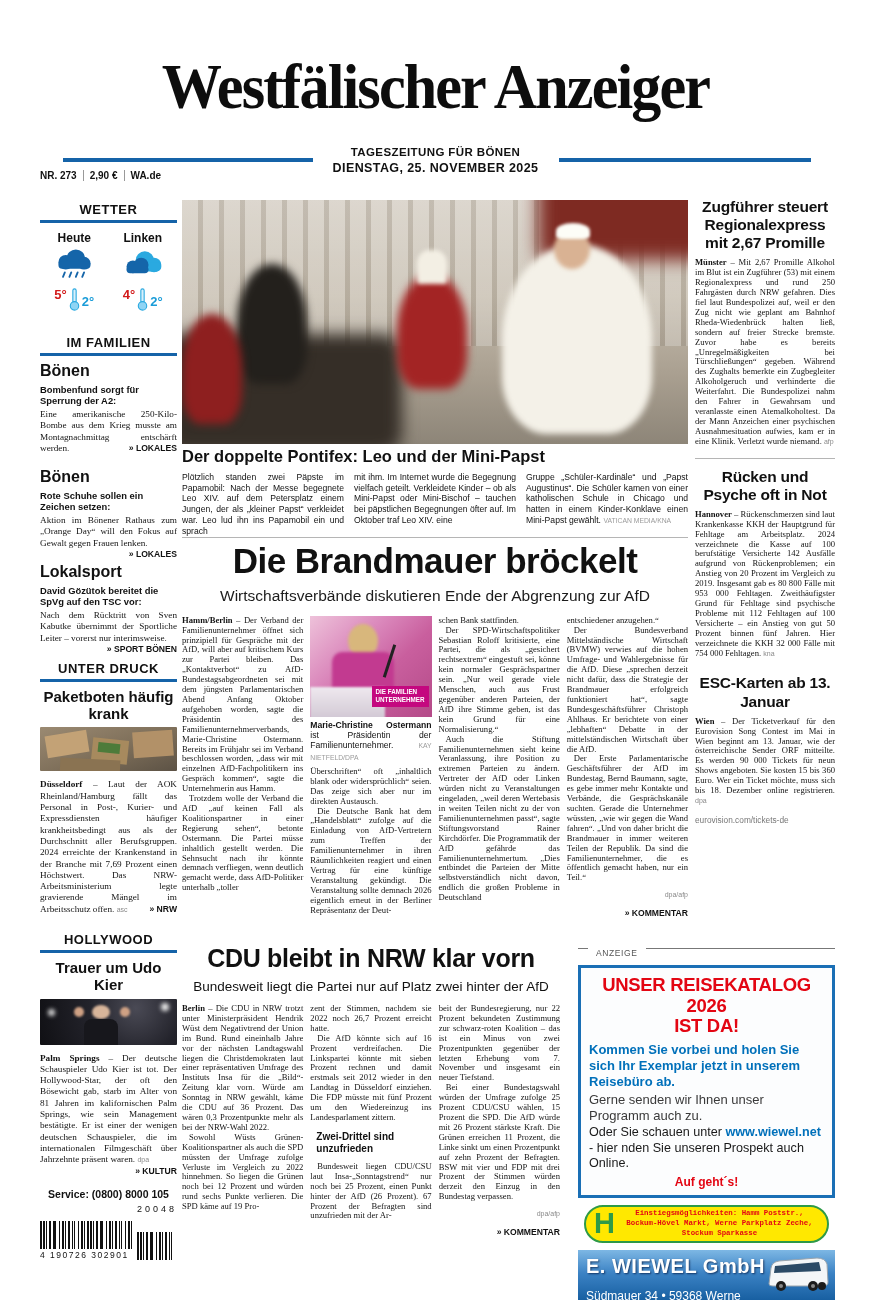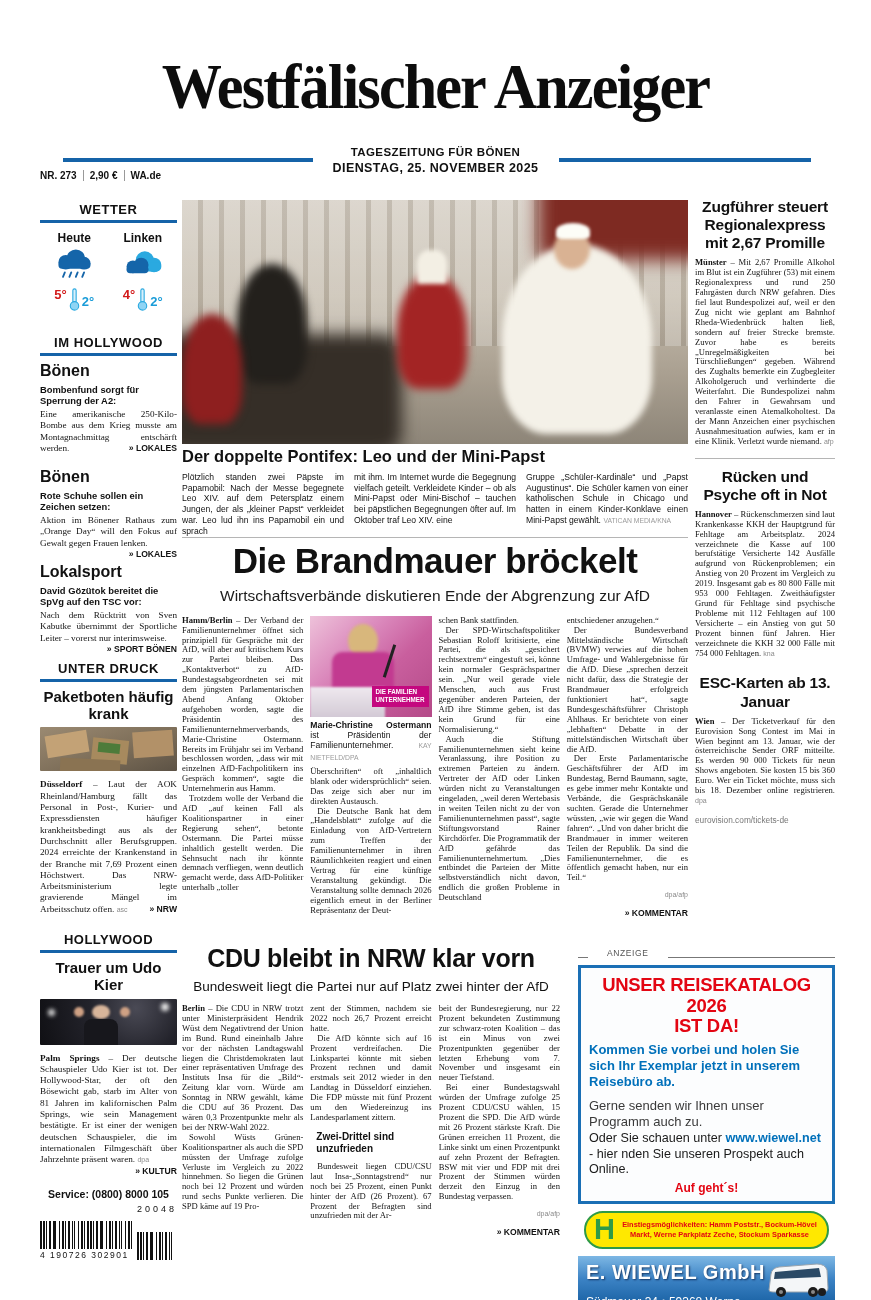--- a/index.html
+++ b/index.html
@@ -107,35 +107,35 @@
   .cdu-art { position:absolute; left:182px; top:944px; width:378px; }
   .h-cdu { font-size:25px; font-weight:bold; text-align:center; letter-spacing:-.3px; }
   .h-cdu-sub { font-size:13.5px; text-align:center; margin-top:6px; }
   .cdu-cols { display:flex; gap:7px; margin-top:10px; }
   .cdu-col { flex:1; min-width:0; }
   .subhead2 { font-family:"Liberation Sans", sans-serif; font-size:10px; font-weight:bold;
               line-height:1.25; margin:8px 0 6px 6px; text-align:left; }
 
   
   .adarea { position:absolute; left:578px; top:948px; width:257px; }
-  .anz { display:flex; align-items:flex-end; gap:19px; color:#555; font-size:8.5px; letter-spacing:.6px; }
+  .anz { display:flex; align-items:flex-start; gap:8px; color:#555; font-size:8.5px; letter-spacing:.6px; }
   .anz .dash { height:1px; background:#777; }
   .anz .dash.s { width:10px; } .anz .dash.l { flex:1; }
   .ad-box { border:3px solid #1a6fb5; background:#fcfdfe; margin-top:7px; padding:7px 8px 6px 8px; }
   .ad-t1 { color:#e30613; font-weight:bold; font-size:18.5px; line-height:1.12; text-align:center; letter-spacing:-.3px; }
   .ad-blue { color:#0070ba; font-weight:bold; font-size:13px; line-height:1.22; margin-top:5px; }
-  .ad-gray { color:#3a3a3a; font-size:13px; line-height:1.22; margin-top:8px; }
+  .ad-gray { color:#3a3a3a; font-size:13px; line-height:1.22; margin-top:2px; }
   .ad-l3 { color:#1a1a1a; font-size:12.6px; line-height:1.22; margin-top:2px; }
   .ad-l3 b { color:#0070ba; }
   .ad-cta { color:#e30613; font-weight:bold; font-size:12px; text-align:center; margin-top:3px; }
   .pill { background:#ffe800; border:2px solid #2e9a47; border-radius:22px; display:flex;
           align-items:center; padding:2px 10px 2px 8px; margin:7px 6px 0 6px; height:38px; }
   .pill-h { color:#2e9a47; font-size:29px; font-weight:bold; line-height:1; margin-right:7px;
             font-family:"Liberation Sans", sans-serif; }
-  .pill-text { color:#e30613; font-weight:bold; font-size:7.4px; line-height:1.35; text-align:center; flex:1; }
+  .pill-text { color:#e30613; font-weight:bold; font-size:7.4px; line-height:1.35; text-align:center; flex:1;font-family:Liberation Mono, monospace; }
   .blue-bar { margin-top:7px; height:52px; background:linear-gradient(180deg,#7db7e4 0%,#3b82c4 45%,#155d9f 100%);
               position:relative; padding:5px 8px; overflow:hidden; }
   .company { color:#fff; font-weight:bold; font-size:20px; letter-spacing:.5px;
              text-shadow:1px 1px 2px rgba(0,20,60,.7); }
   .addr { color:#fff; font-weight:normal; font-size:12px; margin-top:11px; }
   .bus { position:absolute; right:4px; top:4px; }
 </style>
 </head>
 <body>
 
@@ -202,21 +202,21 @@
           <span class="thigh">4°</span>
           <span><svg width="11" height="24" viewBox="0 0 12 26">
                 <rect x="4.2" y="2" width="3.6" height="15" rx="1.8" fill="#d9f0fb" stroke="#2aa9e0" stroke-width="1.2"></rect>
                 <circle cx="6" cy="20.5" r="4.6" fill="#8fd4f4" stroke="#2aa9e0" stroke-width="1.2"></circle>
               </svg></span>
           <span class="tlow">2°</span>
         </div>
       </div>
     </div>
 
-    <div class="section-head" style="margin-top:20px;">IM HOLLYWOOD</div>
+    <div class="section-head" style="margin-top:20px;">IM FAMILIEN</div>
 
     <div>
       <div class="kicker" style="margin-top:6px;">Bönen</div>
       <div class="lead-bold">Bombenfund sorgt für Sperrung der A2:</div>
       <p class="body-text" style="margin-top:3px;"><span>Eine amerikanische 250-Kilo-Bombe aus dem Krieg musste am Montagnachmittag entschärft werden.</span> <span class="ref">» LOKALES</span></p>
     </div>
 
     <div>
       <div class="kicker">Bönen</div>
       <div class="lead-bold">Rote Schuhe sollen ein Zeichen setzen:</div>

